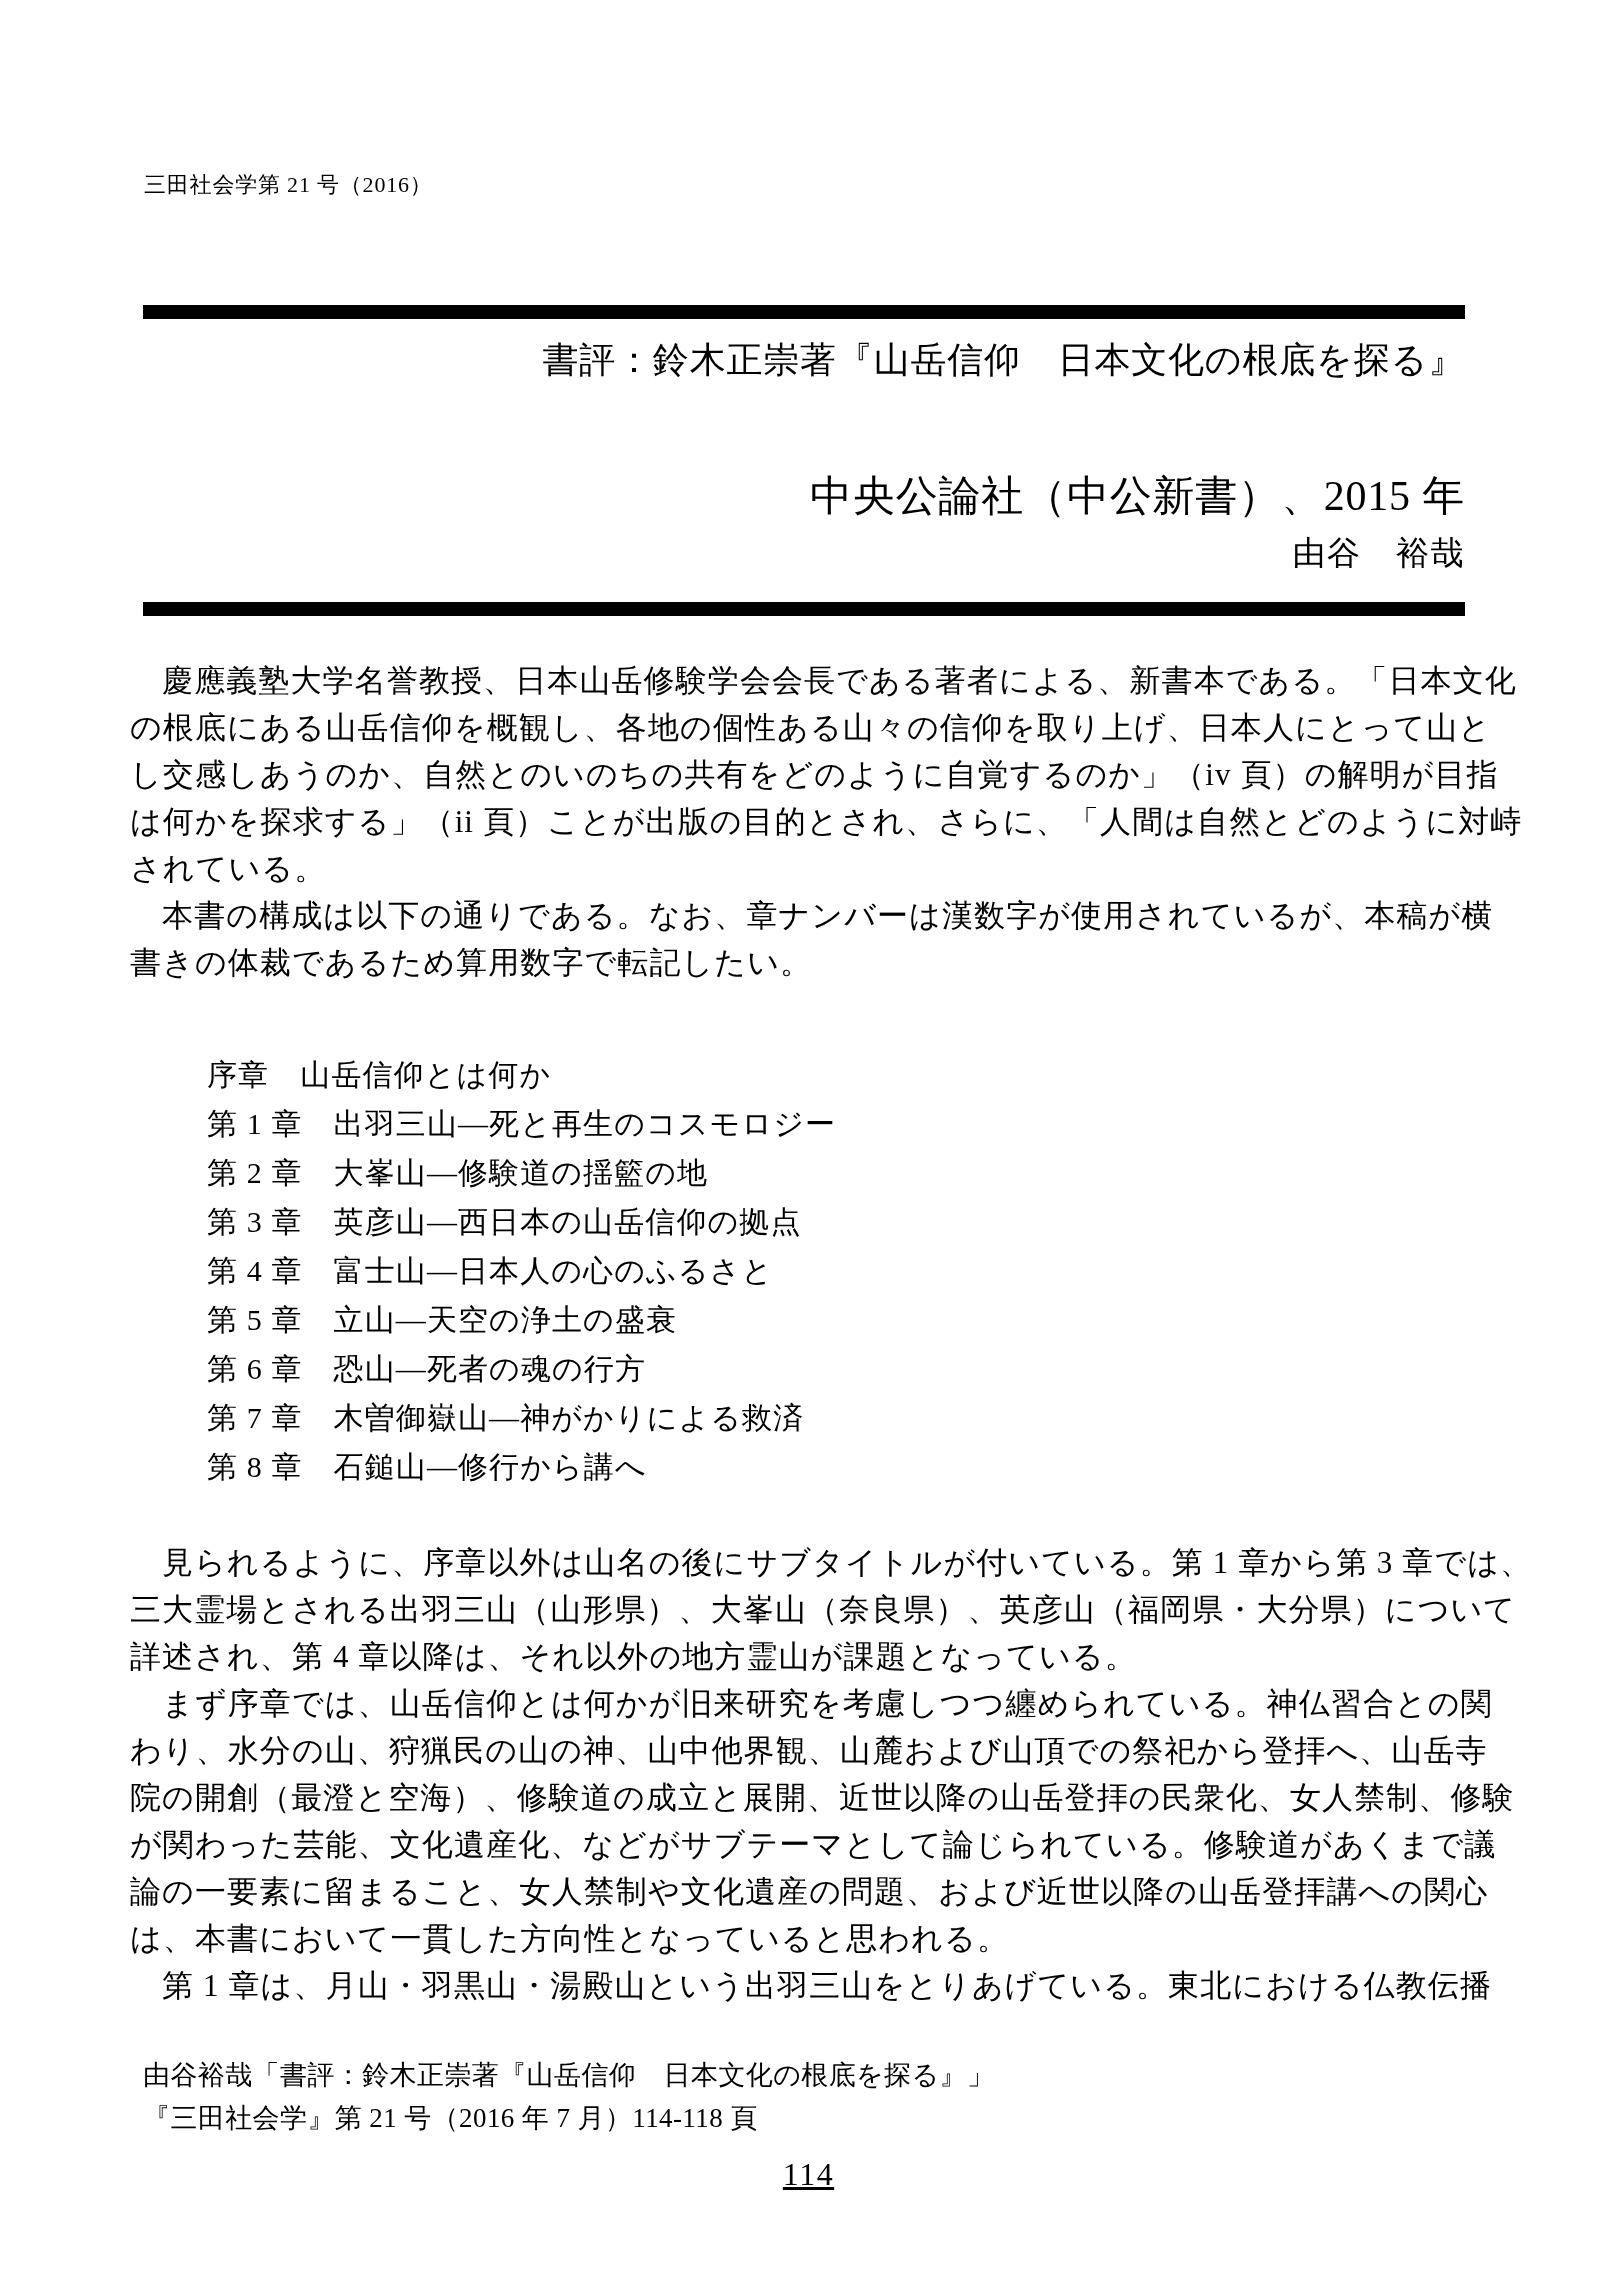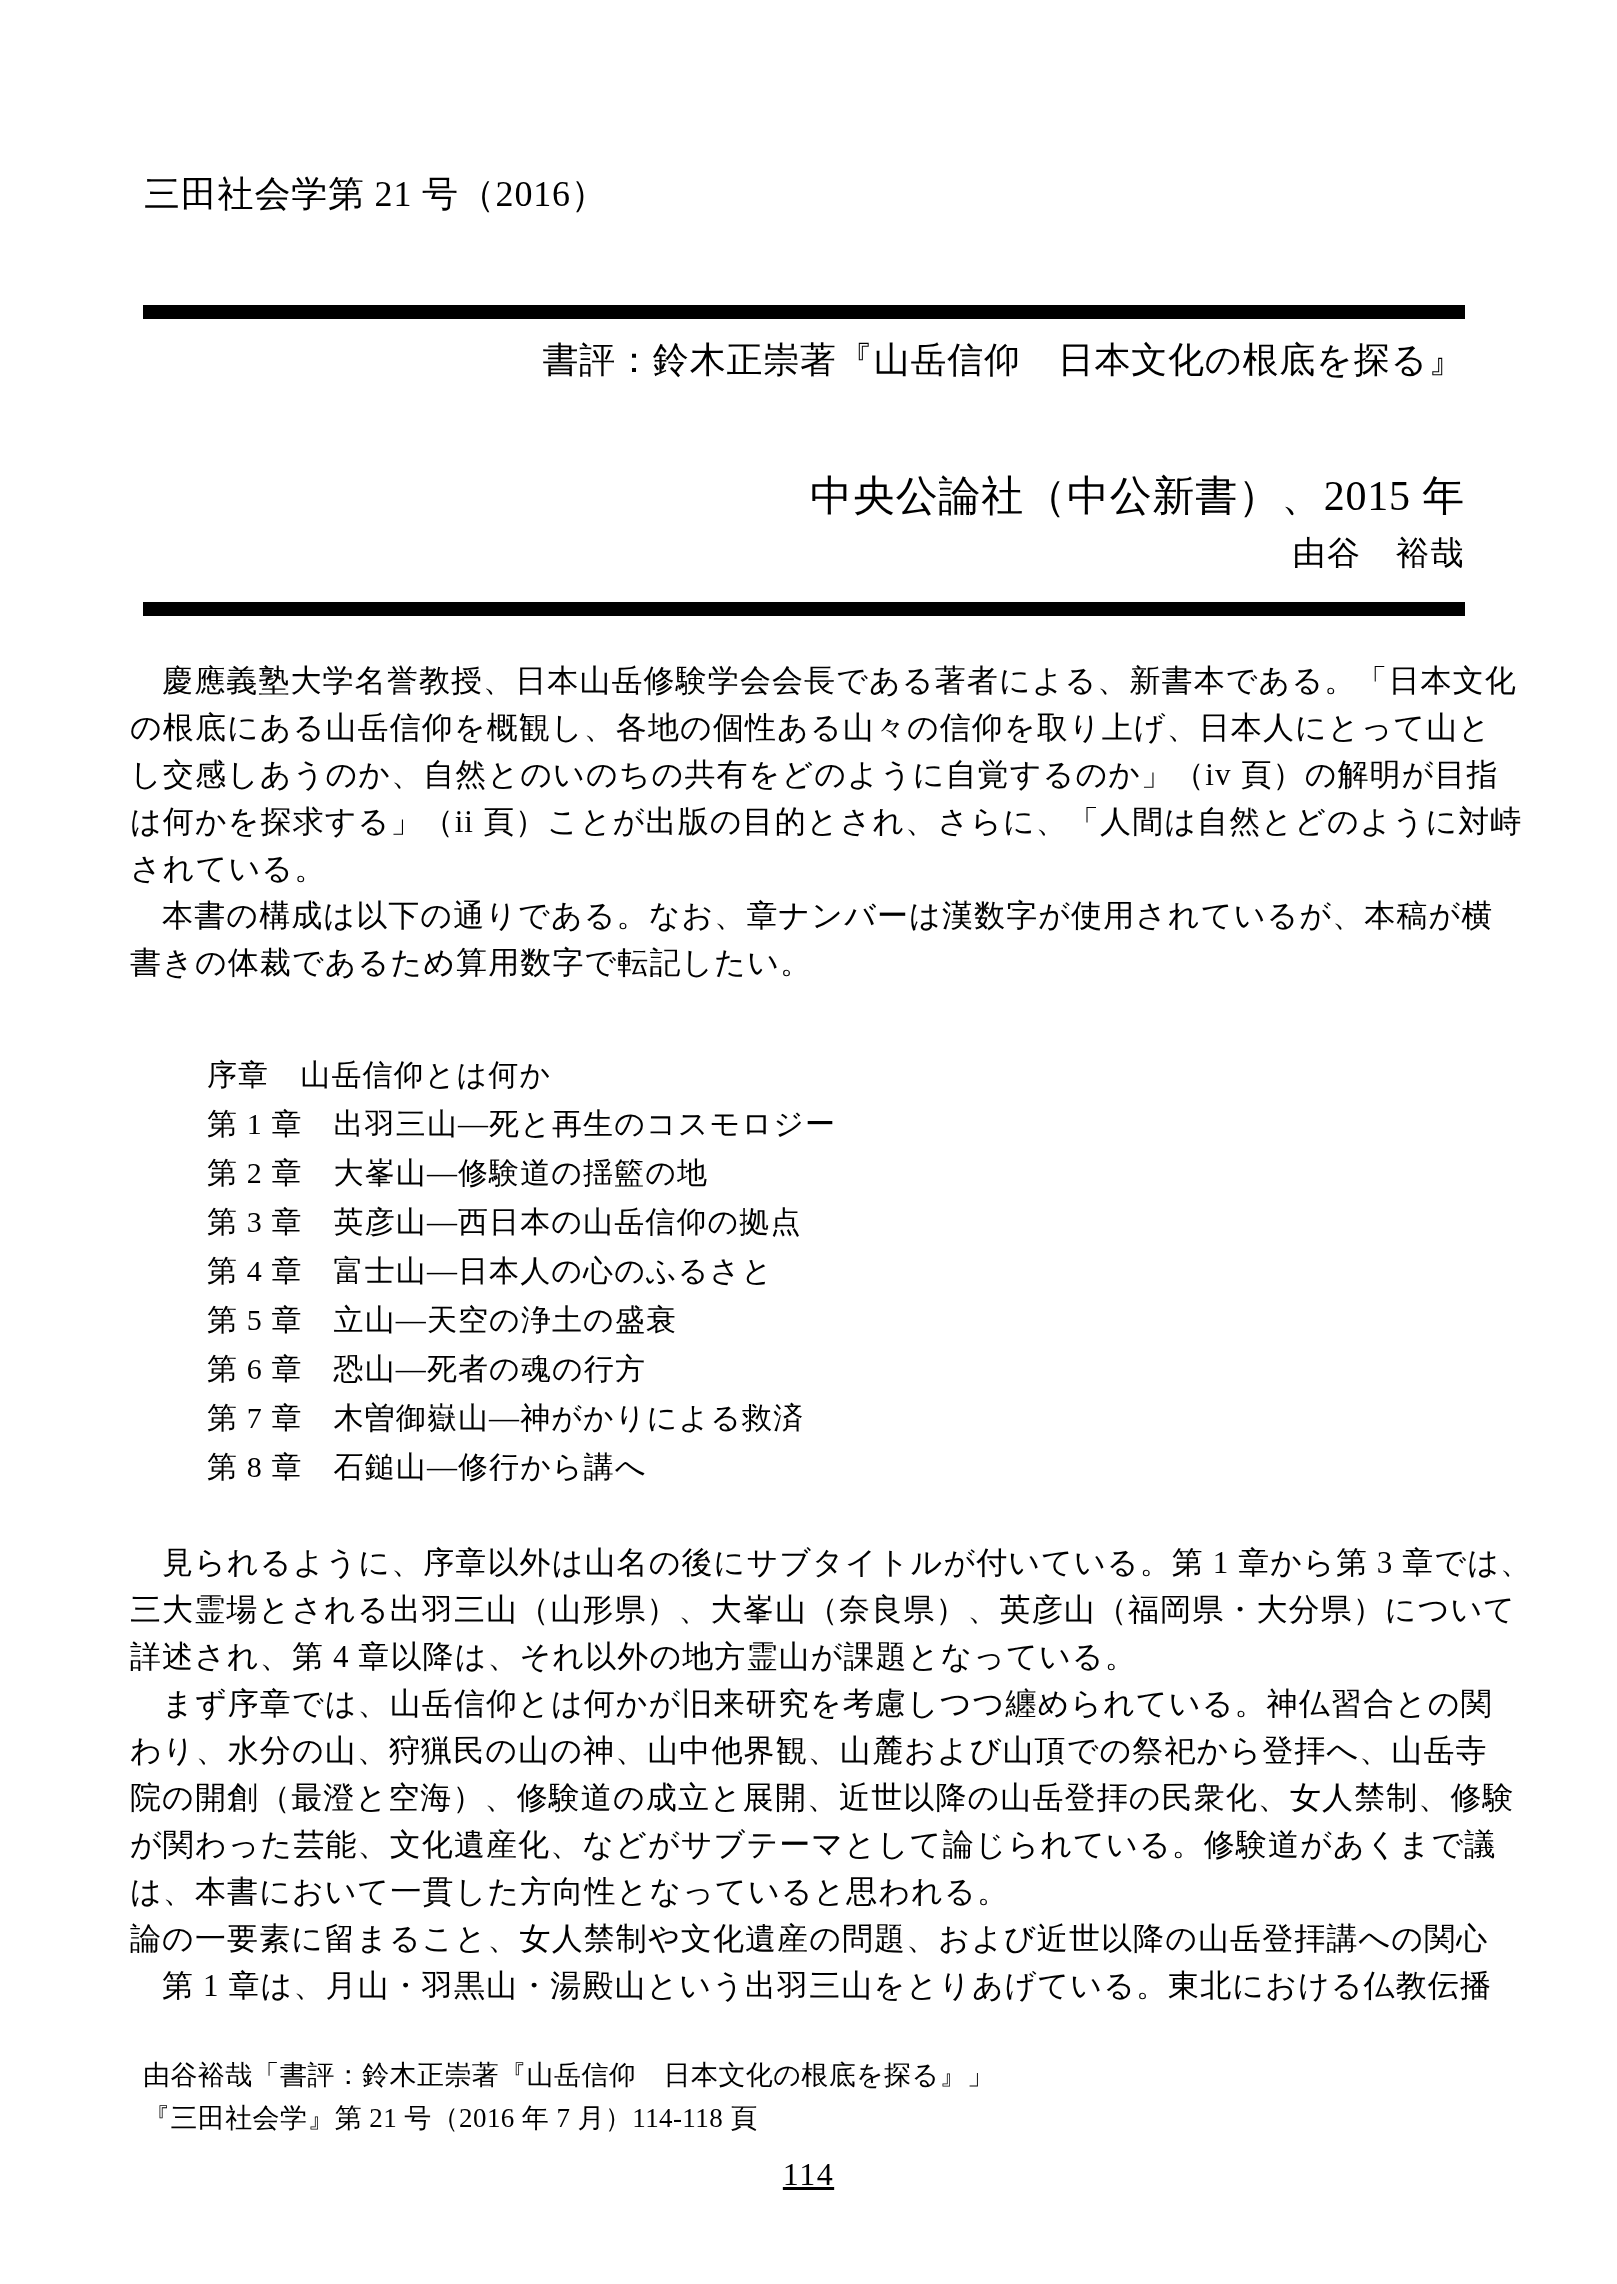--- a/index.html
+++ b/index.html
@@ -9,21 +9,21 @@
     height: 2284px;
     margin: 0 auto;
     background: #ffffff;
     color: #000000;
     font-family: "Liberation Serif", "DejaVu Serif", serif;
     overflow: hidden;
   }
   .journal-header {
     position: absolute;
     top: 170px; left: 144px;
-    font-size: 36px;
+    font-size: 22px;
     letter-spacing: 0.8px;
     white-space: nowrap;
   }
   .bar {
     position: absolute;
     left: 143px;
     width: 1322px;
     background: #000000;
   }
   .bar-top { top: 305px; height: 14.3px; }
@@ -135,22 +135,22 @@
     <div>
         <div class="line">　見られるように、序章以外は山名の後にサブタイトルが付いている。第 1 章から第 3 章では、</div>
         <div class="line">三大霊場とされる出羽三山（山形県）、大峯山（奈良県）、英彦山（福岡県・大分県）について</div>
         <div class="line">詳述され、第 4 章以降は、それ以外の地方霊山が課題となっている。</div>
       </div>
     <div>
         <div class="line">　まず序章では、山岳信仰とは何かが旧来研究を考慮しつつ纏められている。神仏習合との関</div>
         <div class="line">わり、水分の山、狩猟民の山の神、山中他界観、山麓および山頂での祭祀から登拝へ、山岳寺</div>
         <div class="line">院の開創（最澄と空海）、修験道の成立と展開、近世以降の山岳登拝の民衆化、女人禁制、修験</div>
         <div class="line">が関わった芸能、文化遺産化、などがサブテーマとして論じられている。修験道があくまで議</div>
+        <div class="line">論の一要素に留まること、女人禁制や文化遺産の問題、および近世以降の山岳登拝講への関心</div>
         <div class="line">は、本書において一貫した方向性となっていると思われる。</div>
-        <div class="line">論の一要素に留まること、女人禁制や文化遺産の問題、および近世以降の山岳登拝講への関心</div>
       </div>
     <div>
         <div class="line">　第 1 章は、月山・羽黒山・湯殿山という出羽三山をとりあげている。東北における仏教伝播</div>
       </div>
   </div>
 
   <div class="citation-footer">
     <div class="line">由谷裕哉「書評：鈴木正崇著『山岳信仰　日本文化の根底を探る』」</div>
     <div class="line">『三田社会学』第 21 号（2016 年 7 月）114-118 頁</div>
   </div>

